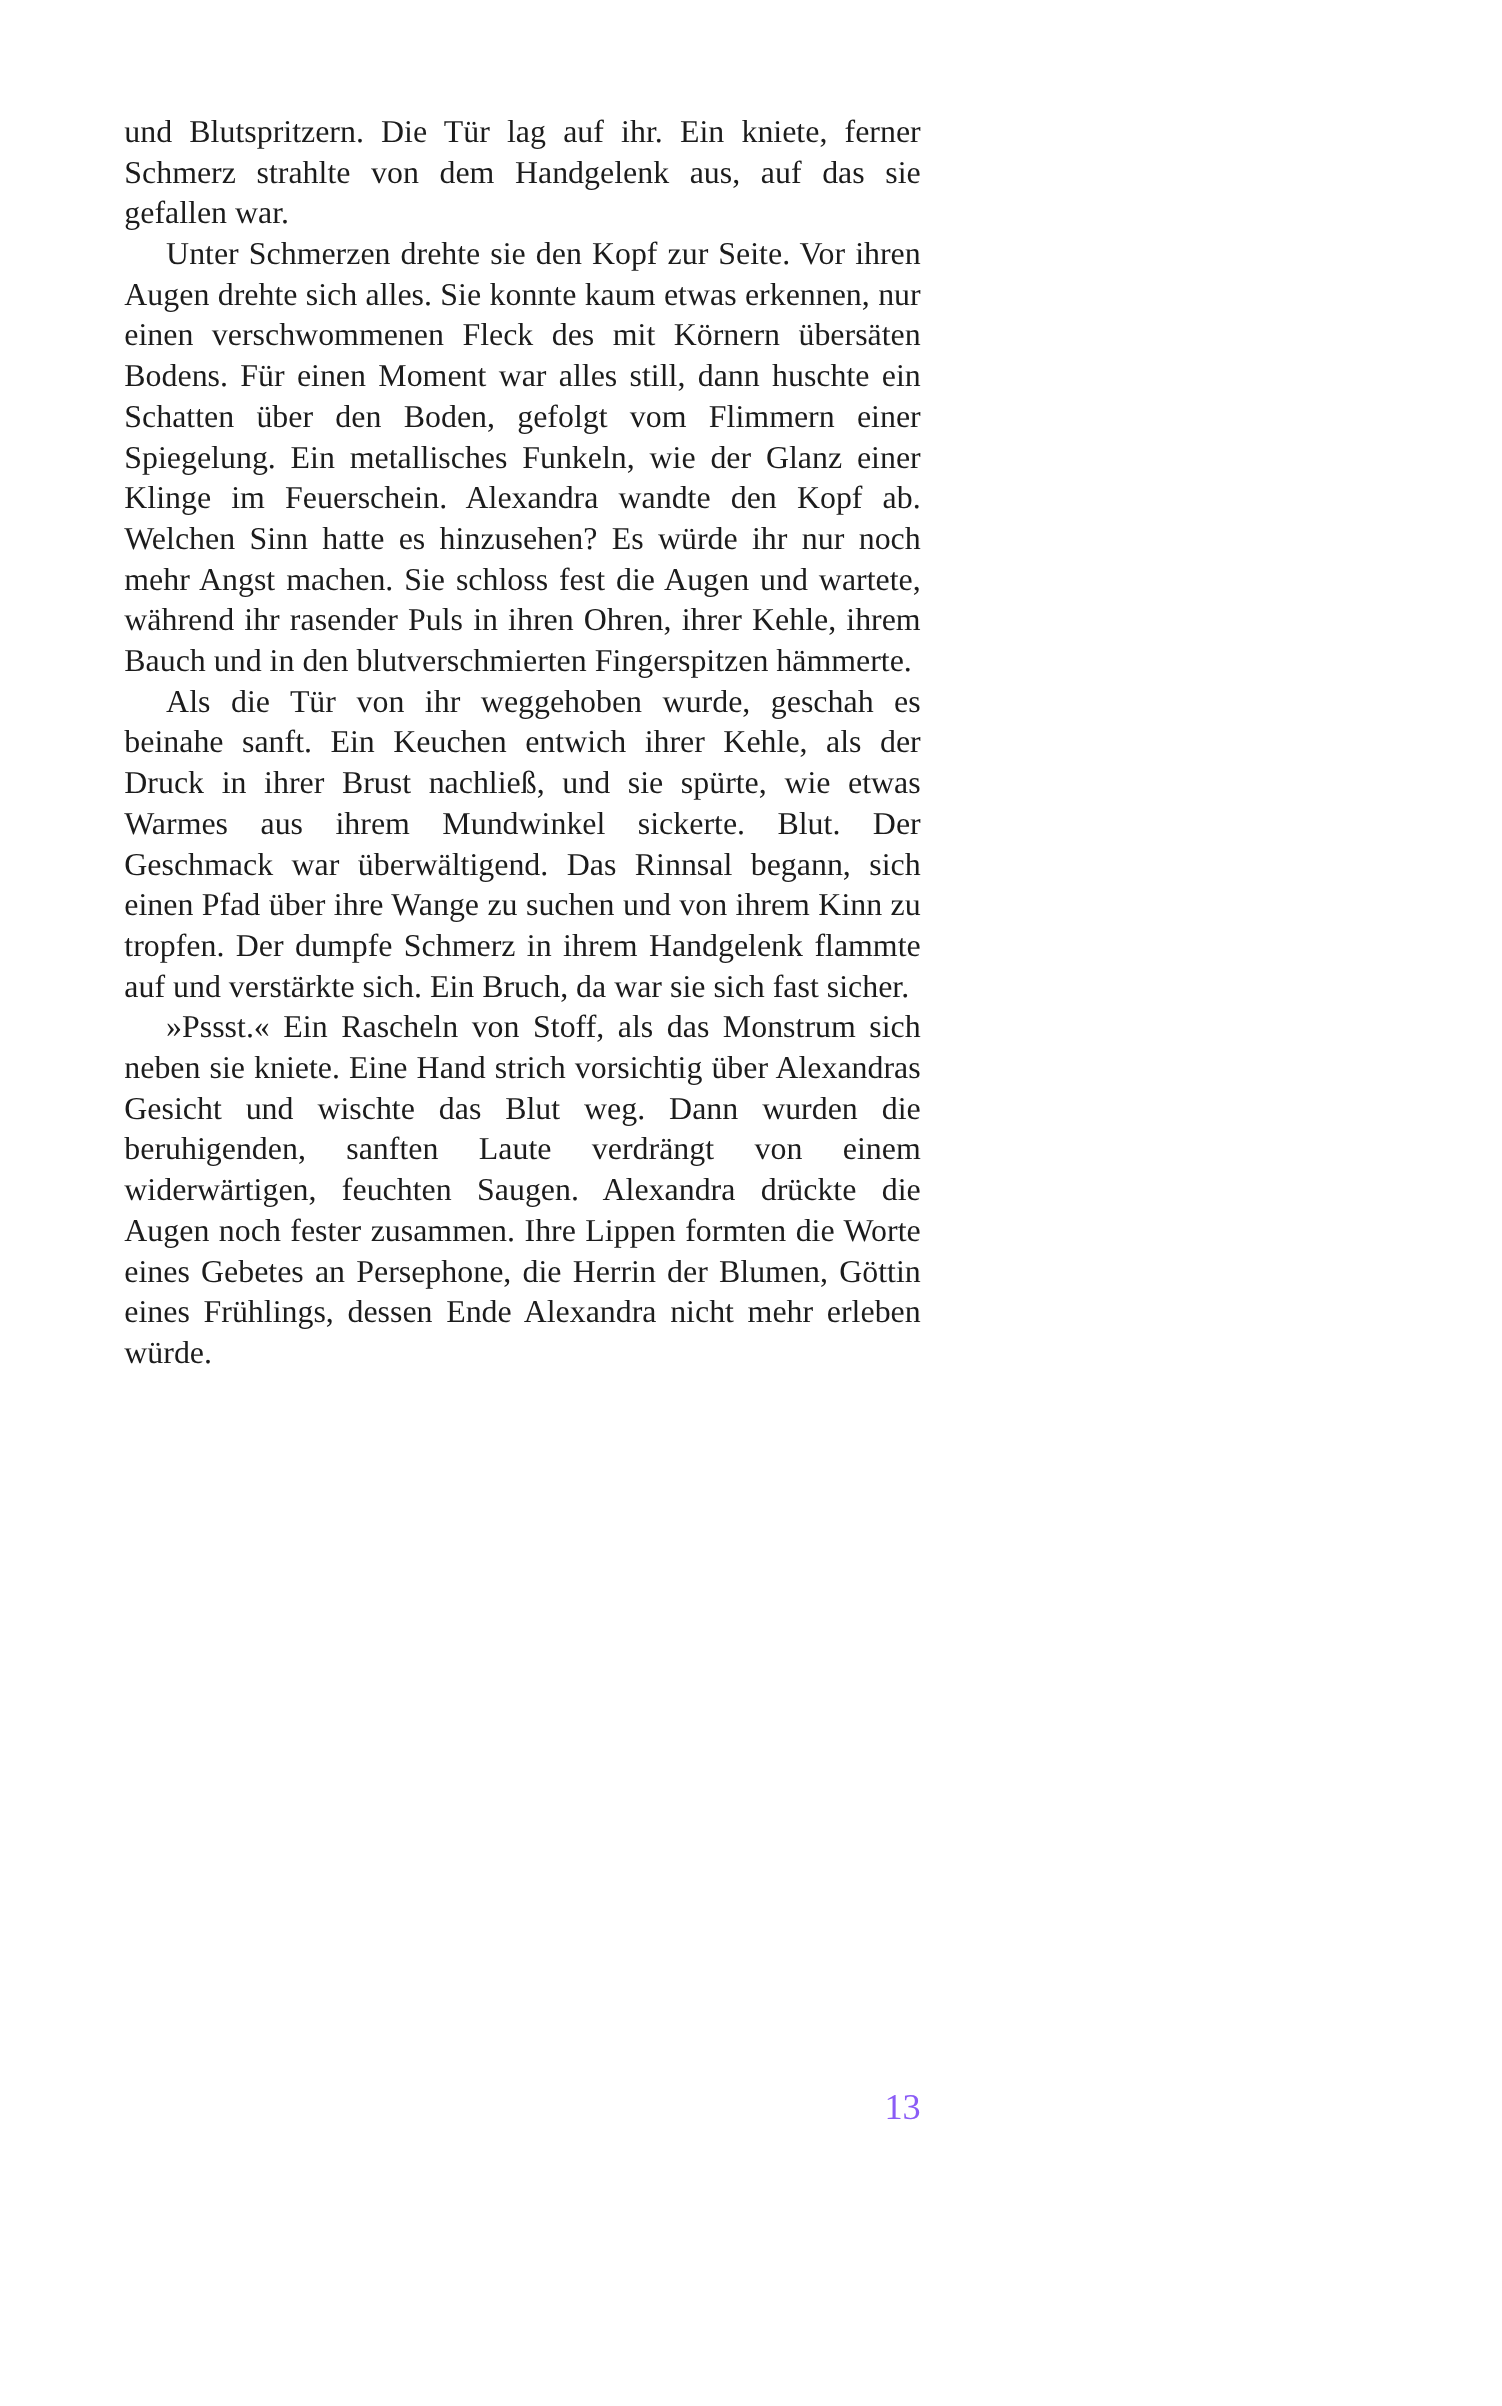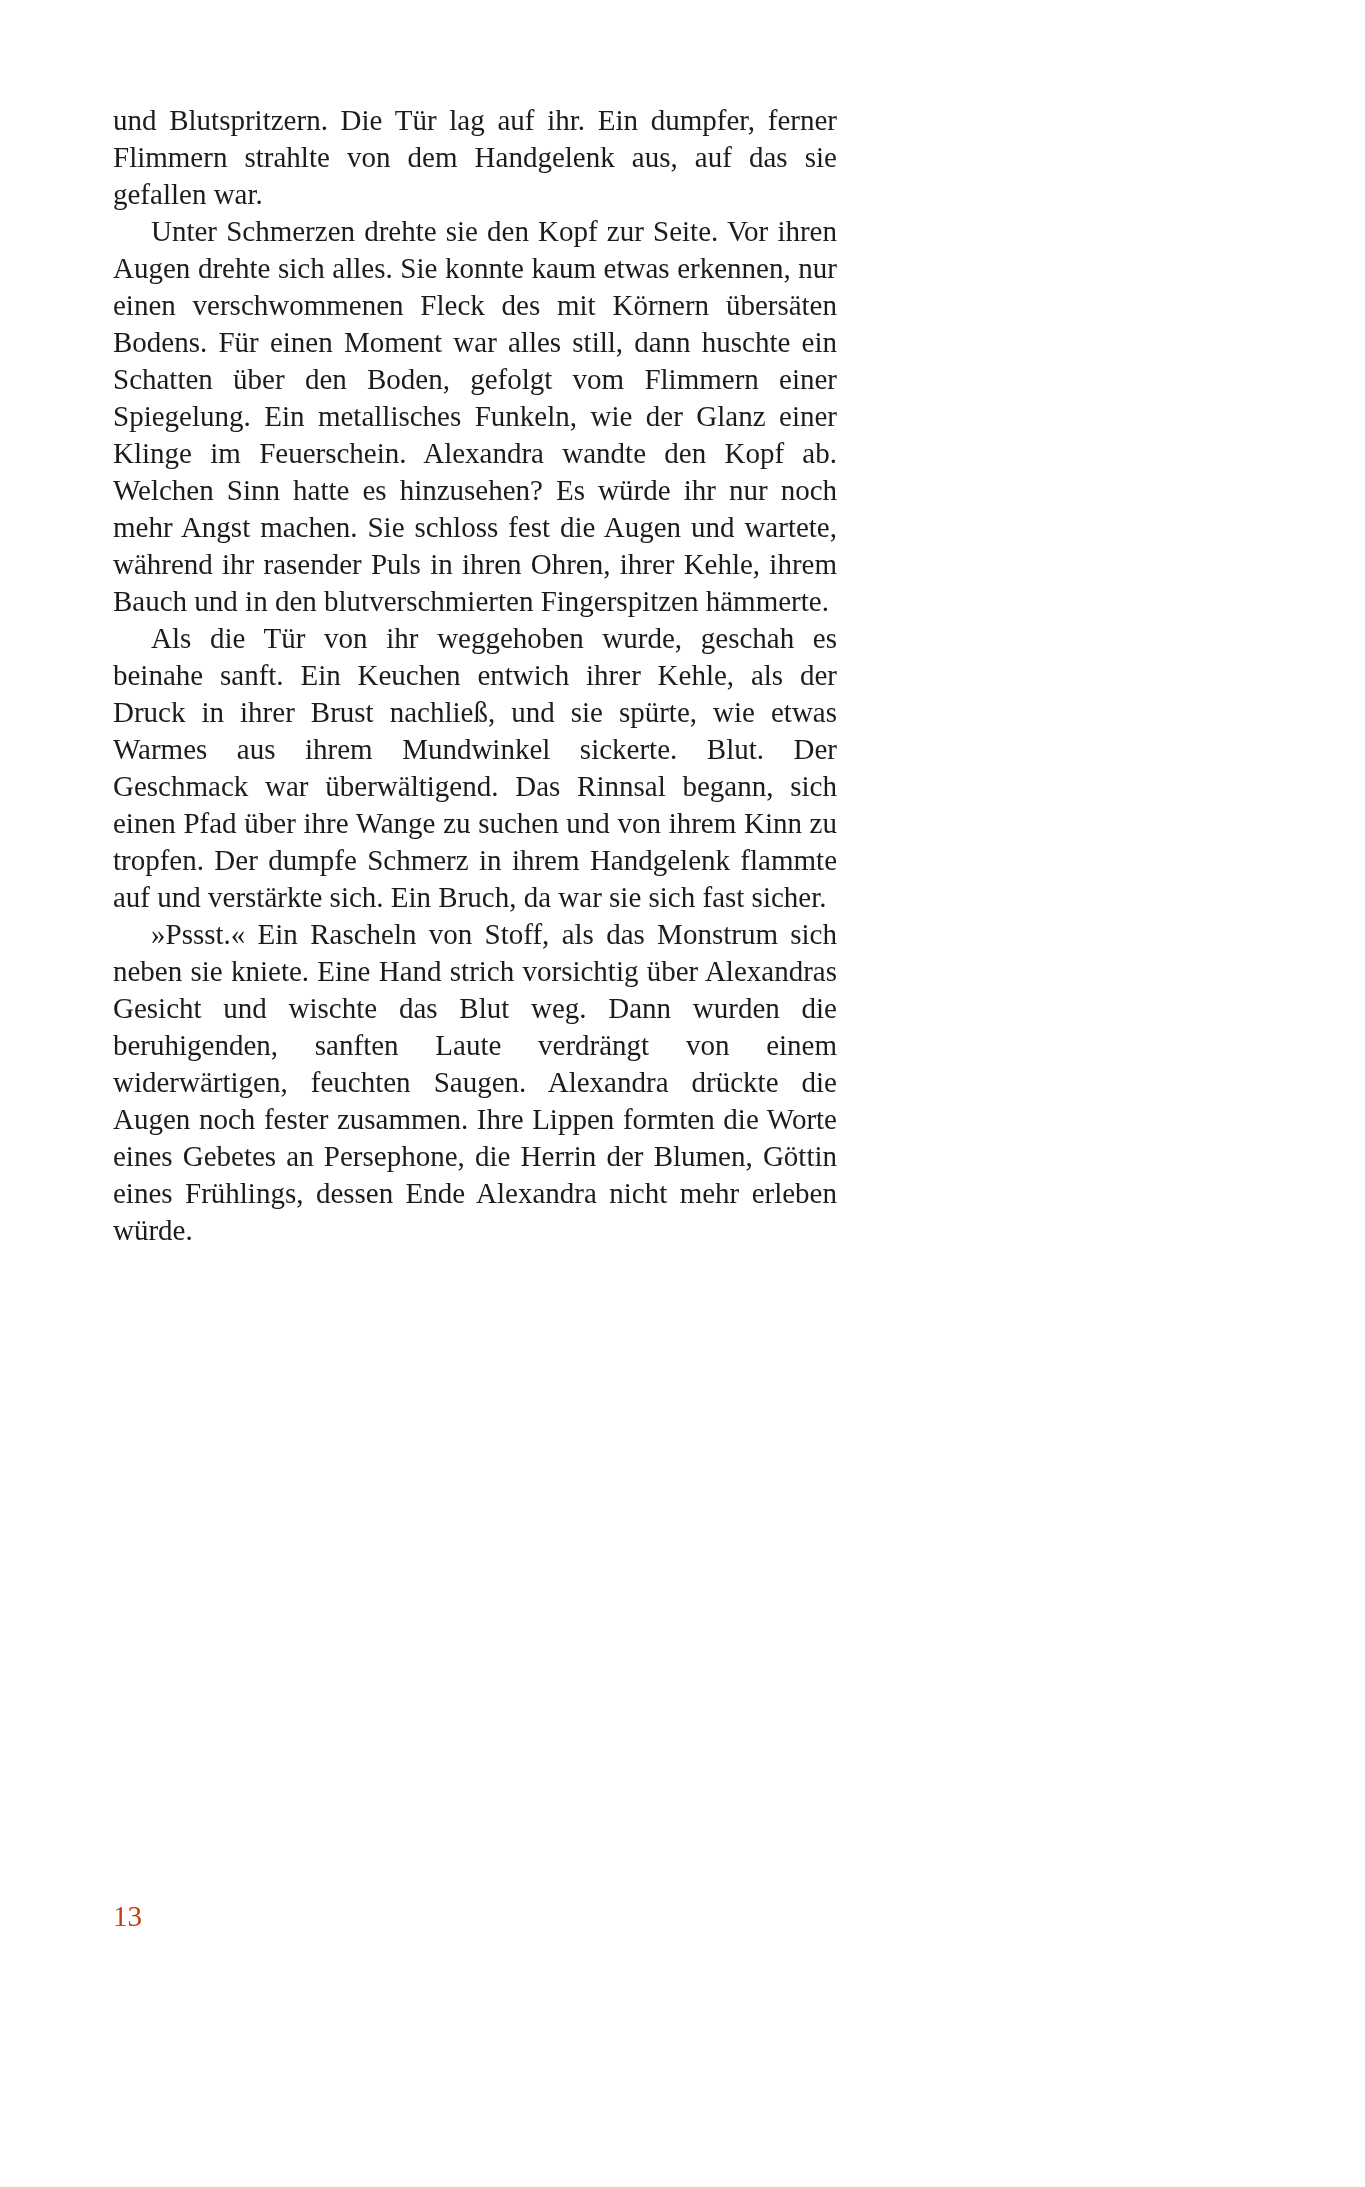--- a/index.html
+++ b/index.html
@@ -35,30 +35,30 @@
       text-indent: 38px;
     }
     .text-block p.no-indent {
       text-indent: 0;
     }
     .folio {
       position: absolute;
       left: 113px;
       top: 1898px;
       width: 724px;
-      text-align: left;
-      font-size: 29px;
+      text-align: right;
+      font-size: 33px;
       line-height: 37px;
-      color: #c2410c;
+      color: #8b5cf6;
     }
   </style>
 </head>
 <body>
 
 <div class="page">
   <div class="text-block" lang="de">
-    <p class="no-indent">und Blutspritzern. Die Tür lag auf ihr. Ein dumpfer, ferner Flimmern strahlte von dem Handgelenk aus, auf das sie gefallen war.</p>
+    <p class="no-indent">und Blutspritzern. Die Tür lag auf ihr. Ein kniete, ferner Schmerz strahlte von dem Handgelenk aus, auf das sie gefallen war.</p>
     <p>Unter Schmerzen drehte sie den Kopf zur Seite. Vor ihren Augen drehte sich alles. Sie konnte kaum etwas erkennen, nur einen verschwommenen Fleck des mit Körnern übersäten Bodens. Für einen Moment war alles still, dann huschte ein Schatten über den Boden, gefolgt vom Flimmern einer Spiegelung. Ein metallisches Funkeln, wie der Glanz einer Klinge im Feuerschein. Alexandra wandte den Kopf ab. Welchen Sinn hatte es hinzusehen? Es würde ihr nur noch mehr Angst machen. Sie schloss fest die Augen und wartete, während ihr rasender Puls in ihren Ohren, ihrer Kehle, ihrem Bauch und in den blutverschmierten Fingerspitzen hämmerte.</p>
     <p>Als die Tür von ihr weggehoben wurde, geschah es beinahe sanft. Ein Keuchen entwich ihrer Kehle, als der Druck in ihrer Brust nachließ, und sie spürte, wie etwas Warmes aus ihrem Mundwinkel sickerte. Blut. Der Geschmack war überwältigend. Das Rinnsal begann, sich einen Pfad über ihre Wange zu suchen und von ihrem Kinn zu tropfen. Der dumpfe Schmerz in ihrem Handgelenk flammte auf und verstärkte sich. Ein Bruch, da war sie sich fast sicher.</p>
     <p>»Pssst.« Ein Rascheln von Stoff, als das Monstrum sich neben sie kniete. Eine Hand strich vorsichtig über Alexandras Gesicht und wischte das Blut weg. Dann wurden die beruhigenden, sanften Laute verdrängt von einem widerwärtigen, feuchten Saugen. Alexandra drückte die Augen noch fester zusammen. Ihre Lippen formten die Worte eines Gebetes an Persephone, die Herrin der Blumen, Göttin eines Frühlings, dessen Ende Alexandra nicht mehr erleben würde.</p>
   </div>
   <div class="folio">13</div>
 </div>
 
 </body></html>

